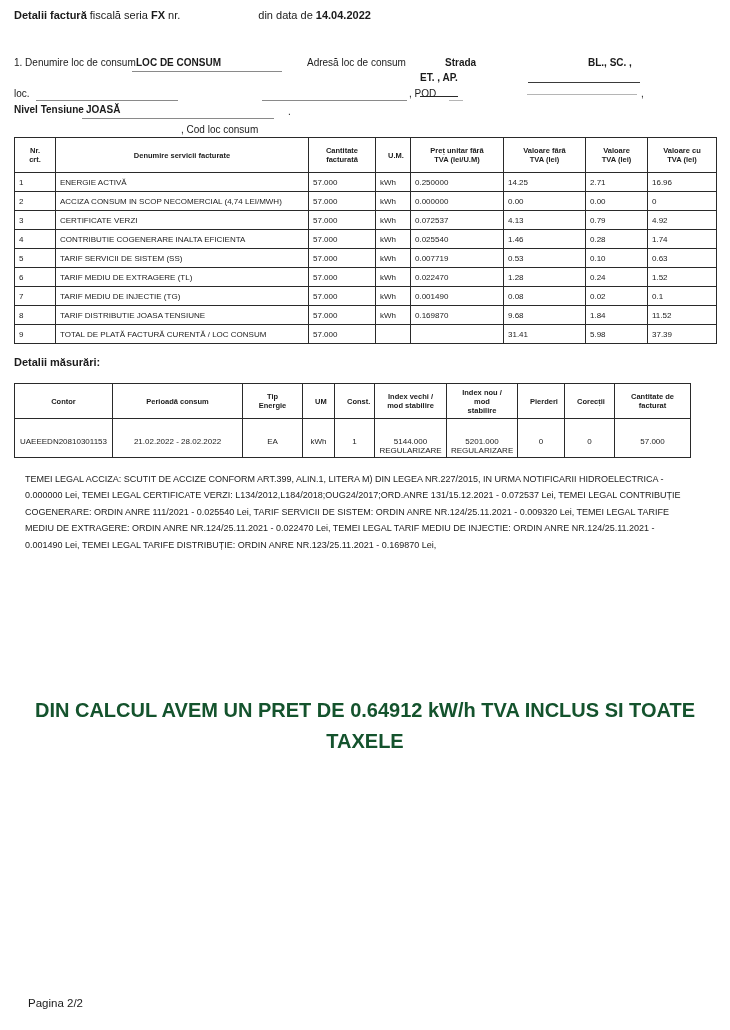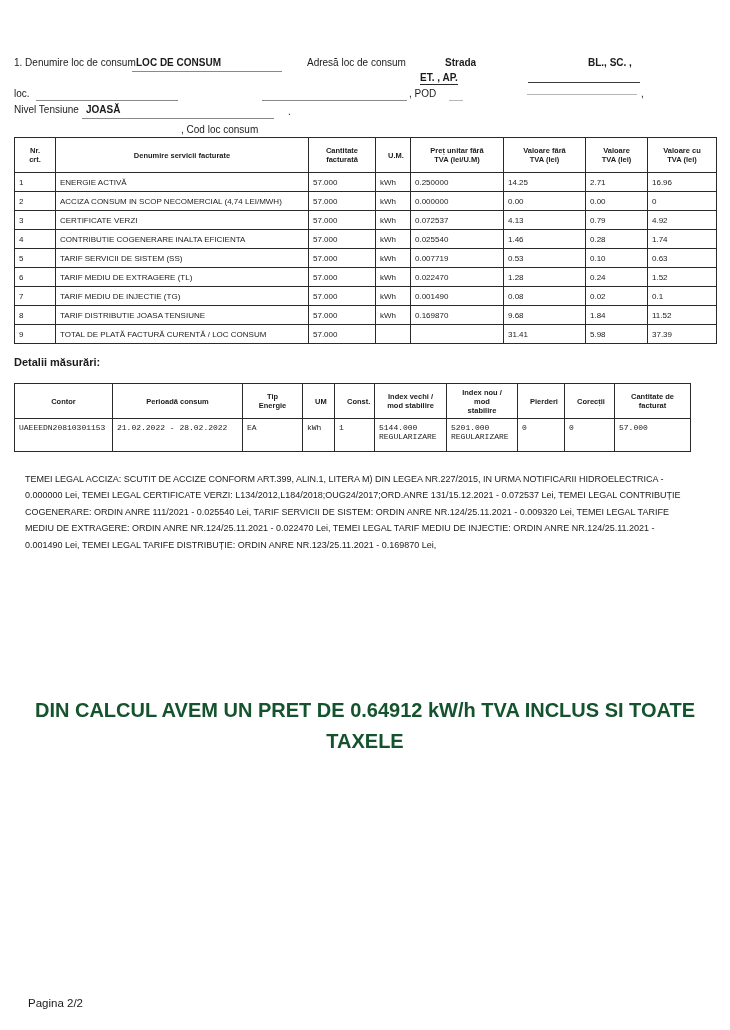--- a/index.html
+++ b/index.html
@@ -16,54 +16,57 @@
   
   .doc-header { position:absolute; top:9px; left:14px; font-size:11px; white-space:nowrap; }
   .hdr-gap { display:inline-block; width:78px; }
 
   
   .form-block { position:absolute; top:50px; left:0; width:600px; height:75px; font-size:10px; }
   .fb { position:absolute; white-space:nowrap; }
   .fill-line { position:absolute; border-bottom:1px solid #8a8a8a; height:0; }
   .fill-line.dark { border-bottom:1.5px solid #3a3a3a; }
   .fill-line.light { border-bottom:1px solid #b5b5b5; }
-  .ul-dark { border-bottom:1.5px solid #2a2a2a; padding-bottom:1px; }
+  .ul-dark { border-bottom:1.5px solid #2a2a2a; padding-bottom:13px; }
 
   
   table { border-collapse:collapse; table-layout:fixed; }
   th, td { border:1px solid #2a2a2a; overflow:hidden; }
   th { font-size:7.5px; font-weight:bold; text-align:center; vertical-align:middle; padding:2px 12px; }
 
   .svc-table { position:absolute; top:137px; left:14px; width:702px; }
   .svc-table th { height:35px; }
   .svc-table td { height:19px; font-size:8px; padding:2px 4px; vertical-align:middle; text-align:left; white-space:nowrap; }
 
   .meas-title { position:absolute; top:356px; left:14px; font-size:11px; font-weight:bold; }
 
   .meas-table { position:absolute; top:383px; left:14px; width:676px; }
   .meas-table th { height:35px; }
-  .meas-table td { height:33px; font-size:8px; padding:4px 4px 2px 4px; vertical-align:top; text-align:left; white-space:pre-line;font-family:Liberation Mono, monospace; }
+  .meas-table td { height:33px; font-size:8px; padding:18px 4px 2px 4px; vertical-align:top; text-align:center; white-space:pre-line; }
 
   
   .legal { position:absolute; top:471px; left:25px; width:656px; font-size:9px; line-height:16.4px; color:#222; }
 
   
   .price-note {
     position:absolute; top:695px; left:20px; width:690px;
     text-align:center; font-size:20px; font-weight:bold; line-height:31px;
   }
 
   
   .footer { position:absolute; top:997px; left:28px; font-size:11.5px; }
 </style>
 </head>
 <body>
 
 <div class="page">
 
+  <div class="doc-header">
+    <span class="b">Detalii factură</span><span> fiscală seria </span><span class="b">FX</span><span> nr.</span><span class="hdr-gap"></span><span>din data de </span><span class="b">14.04.2022</span>
+  </div>
 
   <div class="form-block">
     <span class="fb" style="left:14px; top:7px;">1. Denumire loc de consum</span>
     <span class="fb b" style="left:136px; top:7px;">LOC DE CONSUM</span>
     <div class="fill-line" style="left:132px; top:21px; width:150px;"></div>
     <span class="fb" style="left:307px; top:7px;">Adresă loc de consum</span>
     <span class="fb b" style="left:405px; top:7px;padding-left:40px;">Strada</span>
     <span class="fb b" style="left:588px; top:7px;">BL., SC. ,</span>
 
     <span class="fb b ul-dark" style="left:420px; top:22px;">ET. , AP.</span>
@@ -71,21 +74,21 @@
 
     <span class="fb" style="left:14px; top:38px;">loc.</span>
     <div class="fill-line" style="left:36px; top:50px; width:142px;"></div>
     <span class="fb" style="left:181px; top:38px;margin-top:36px;">, Cod loc consum</span>
     <div class="fill-line" style="left:262px; top:50px; width:145px;"></div>
     <span class="fb" style="left:409px; top:38px;">, POD</span>
     <div class="fill-line light" style="left:449px; top:50px; width:14px;"></div>
     <div class="fill-line light" style="left:527px; top:44px; width:110px;"></div>
     <span class="fb" style="left:641px; top:38px;">,</span>
 
-    <span class="fb" style="left:14px; top:54px;">Nivel Tensiune</span>
+    <span class="fb" style="left:14px; top:54px;font-weight:bold;">Nivel Tensiune</span>
     <span class="fb b" style="left:86px; top:54px;">JOASĂ</span>
     <div class="fill-line" style="left:82px; top:68px; width:192px;"></div>
     <span class="fb" style="left:288px; top:56px;">.</span>
   </div>
 
   <table class="svc-table">
     <colgroup>
       <col style="width:41px">
         <col style="width:253px">
         <col style="width:67px">

